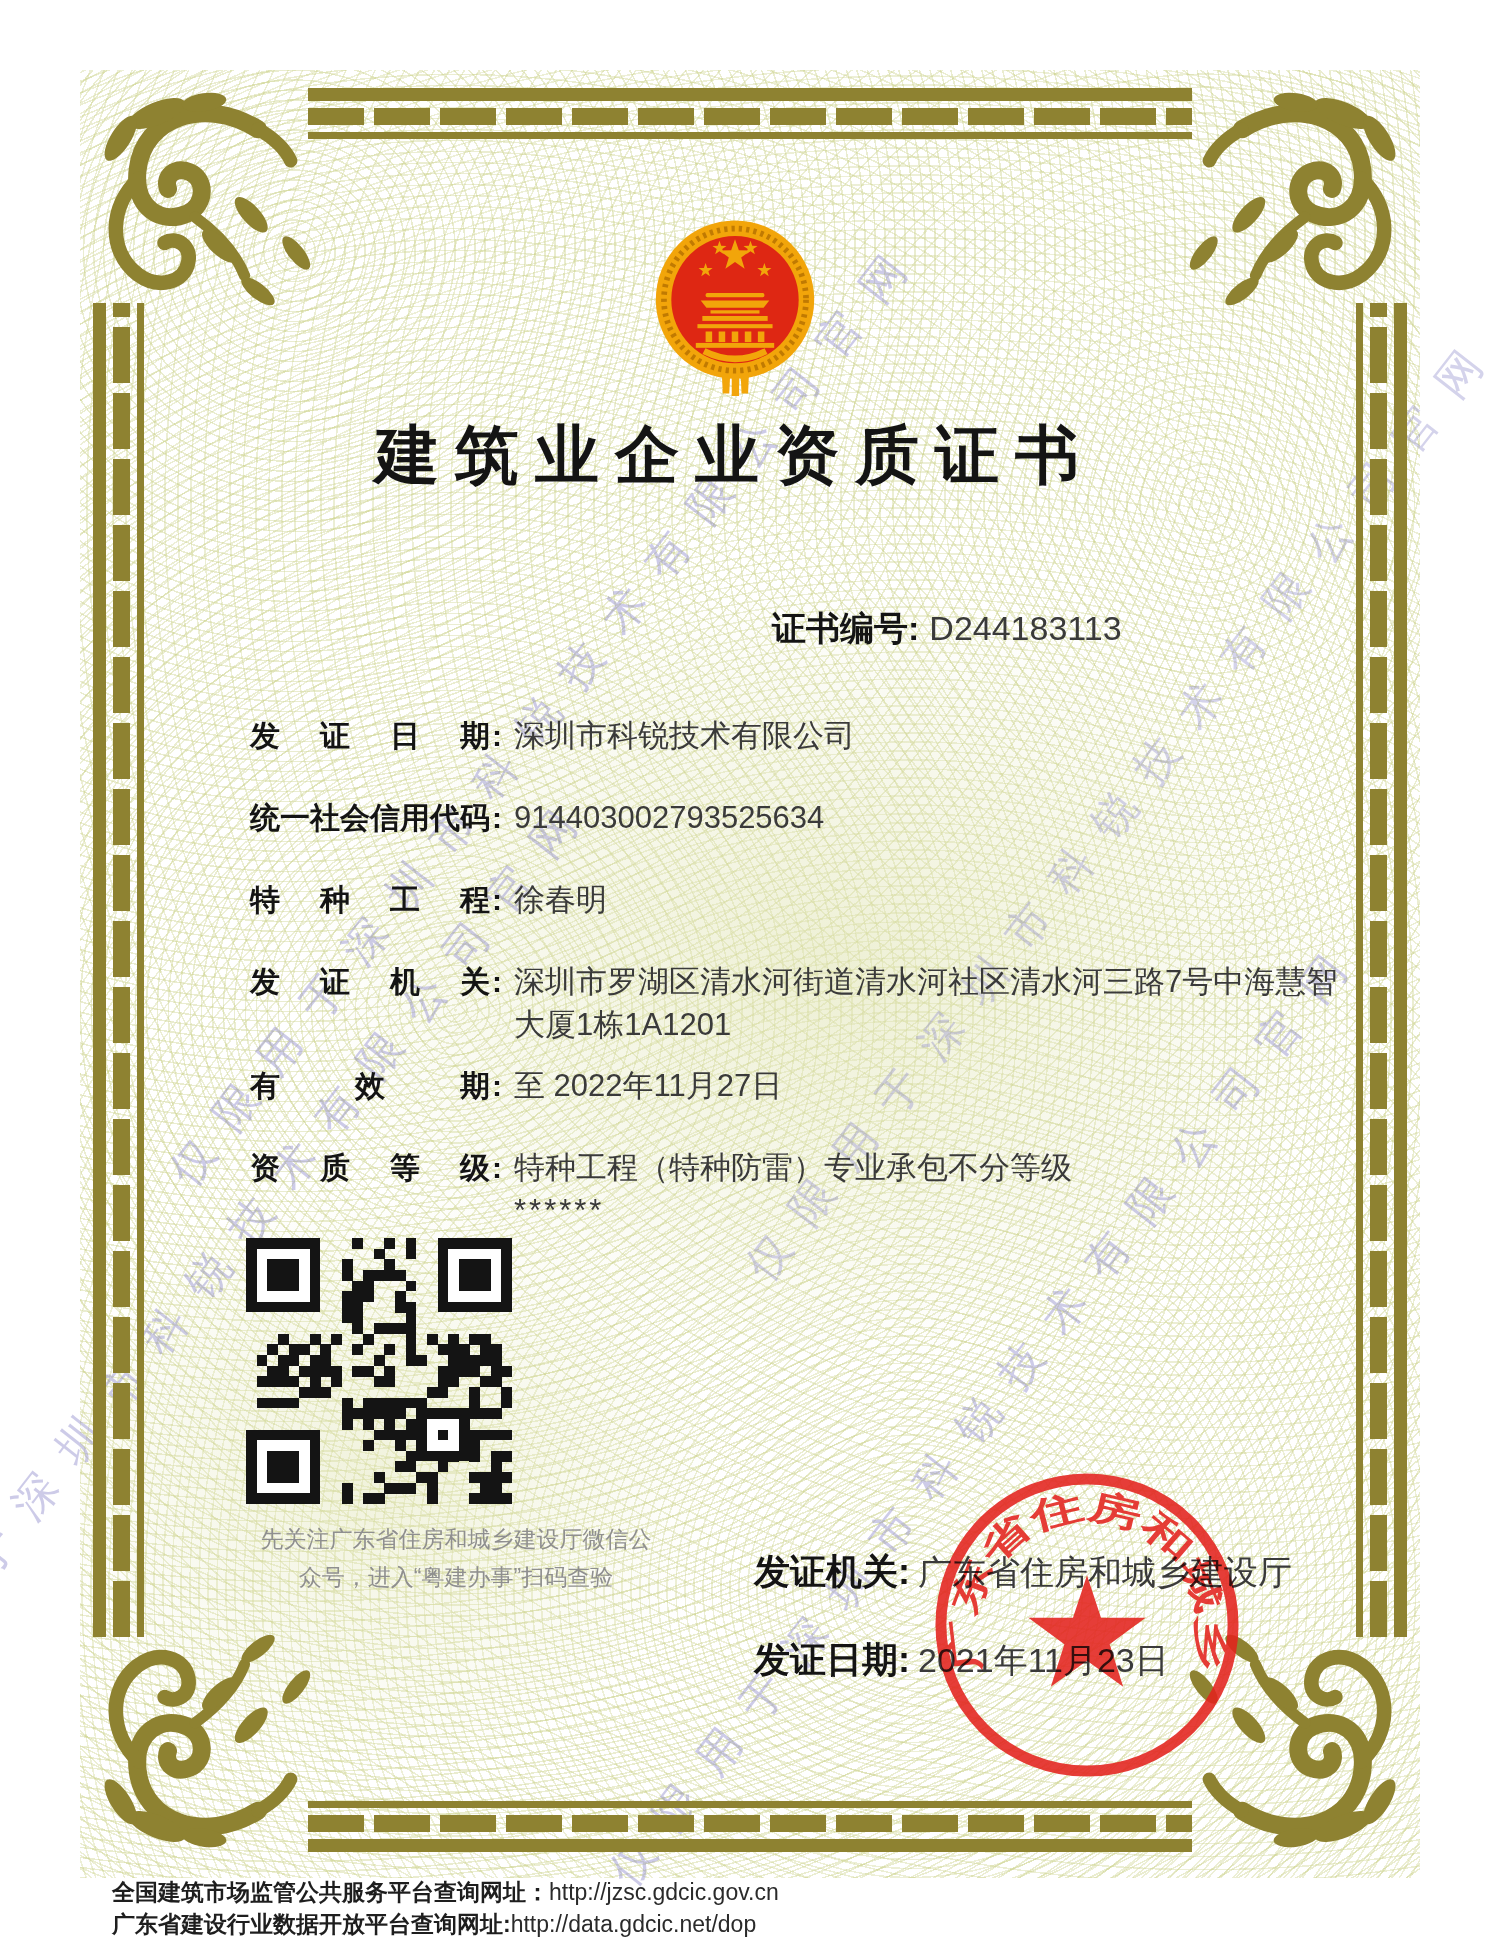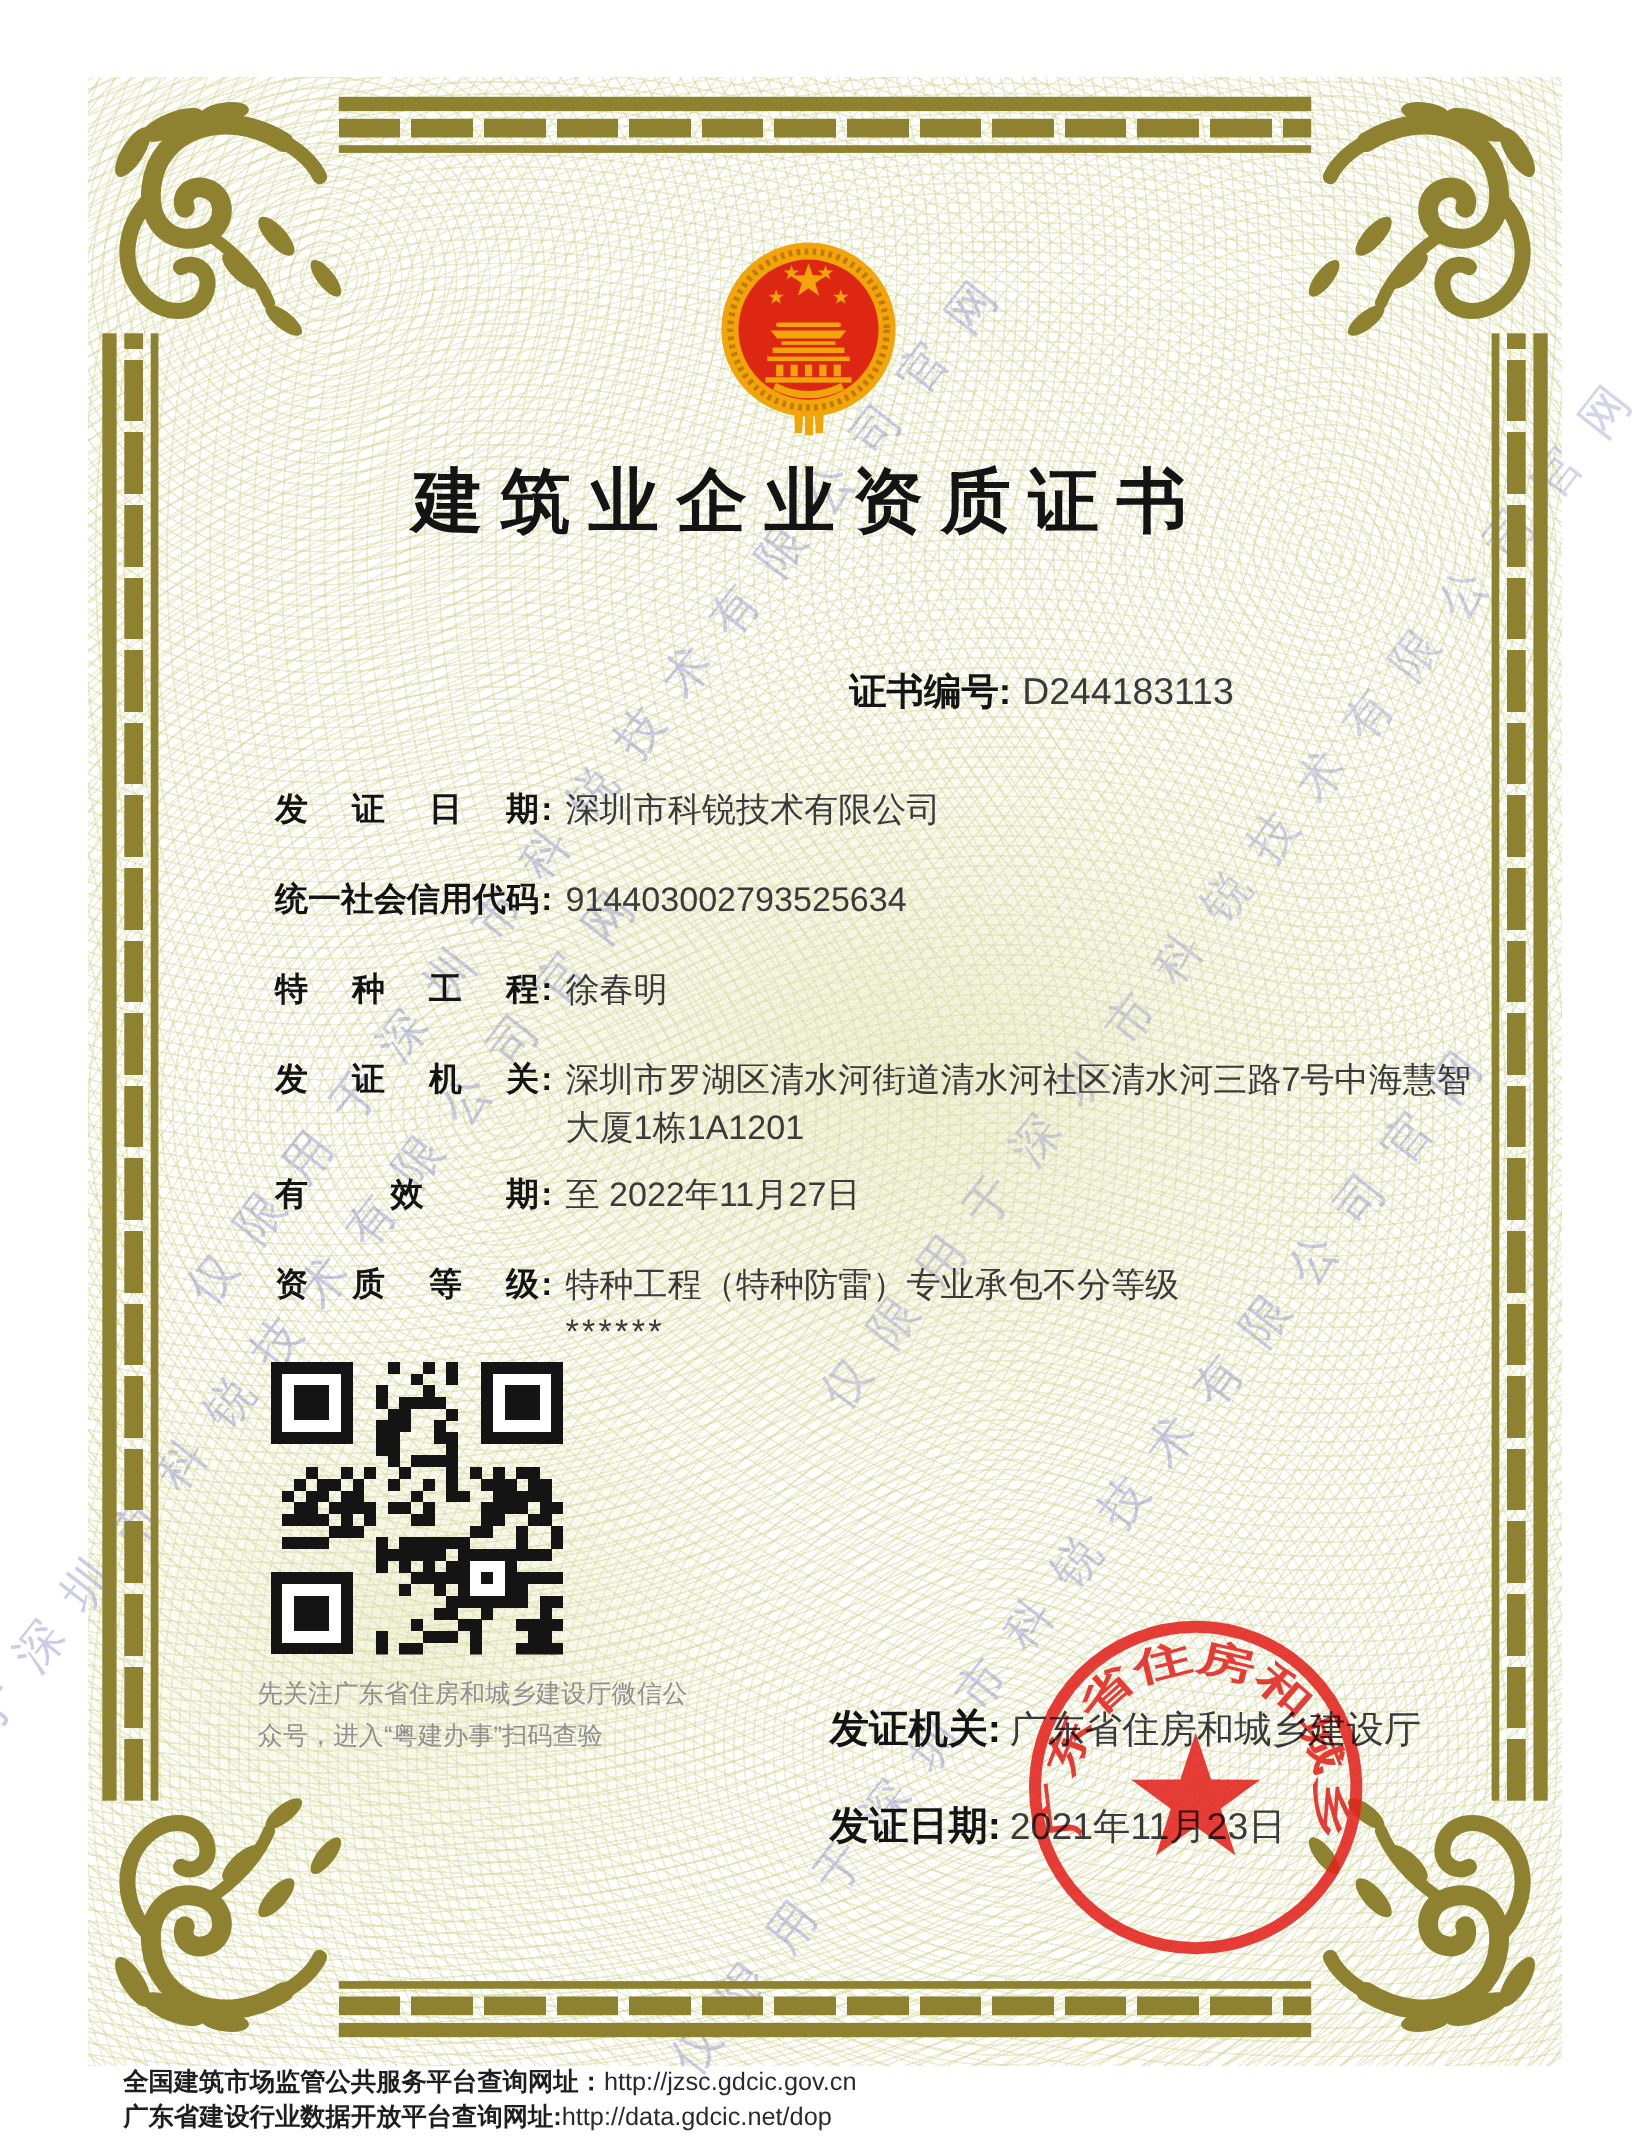--- a/index.html
+++ b/index.html
@@ -68,22 +68,22 @@
   .frow{display:flex;align-items:flex-start;margin-bottom:39px;line-height:43px;}
   .frow.tight{margin-bottom:18px;}
   .flabel{width:240px;font-size:30px;font-weight:bold;color:var(--ink);
           text-align:justify;text-align-last:justify;text-justify:inter-character;flex:none;}
   .fcolon{font-size:30px;font-weight:bold;color:var(--ink);margin:0 12px 0 2px;flex:none;}
   .fvalue{font-size:31px;color:var(--val);max-width:800px;}
   .fvalue .l2{letter-spacing:3px;}
 
   .qr{position:absolute;left:246px;top:1238px;width:266px;height:266px;}
   .qr svg{width:100%;height:100%;shape-rendering:crispEdges;}
-  .qr-caption{position:absolute;left:234px;top:1520px;width:392px;
-              font-size:23px;line-height:38px;color:#8f8f8f;}
+  .qr-caption{position:absolute;left:260px;top:1520px;width:392px;
+              font-size:23px;line-height:38px;color:#8f8f8f;text-align:center;}
 
   .issue-row{position:absolute;left:754px;white-space:nowrap;}
   .issue-authority{top:1548px;}
   .issue-date{top:1636px;}
   .ilabel{font-size:36px;font-weight:bold;color:var(--ink);margin-right:8px;}
   .ivalue{font-size:34px;color:var(--val);}
 
   .seal{position:absolute;left:928px;top:1466px;width:318px;height:318px;z-index:4;
         opacity:.88;mix-blend-mode:multiply;}
 

